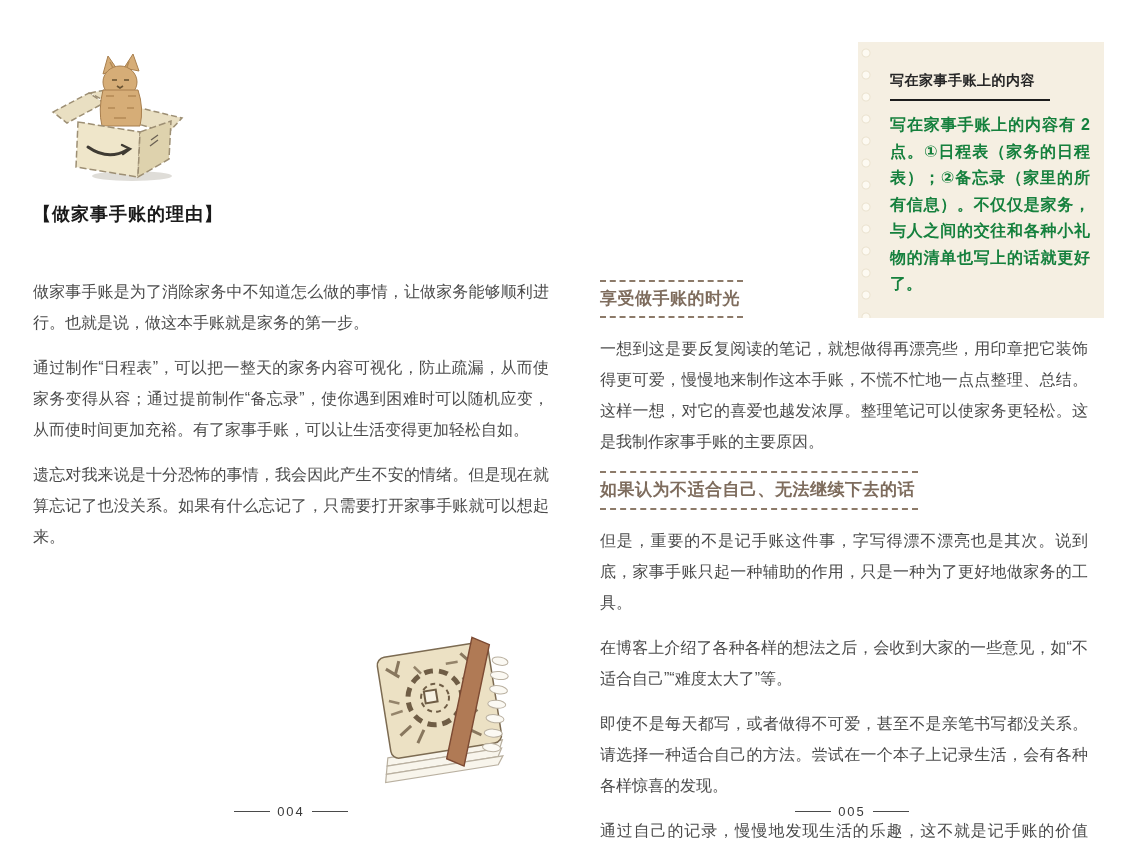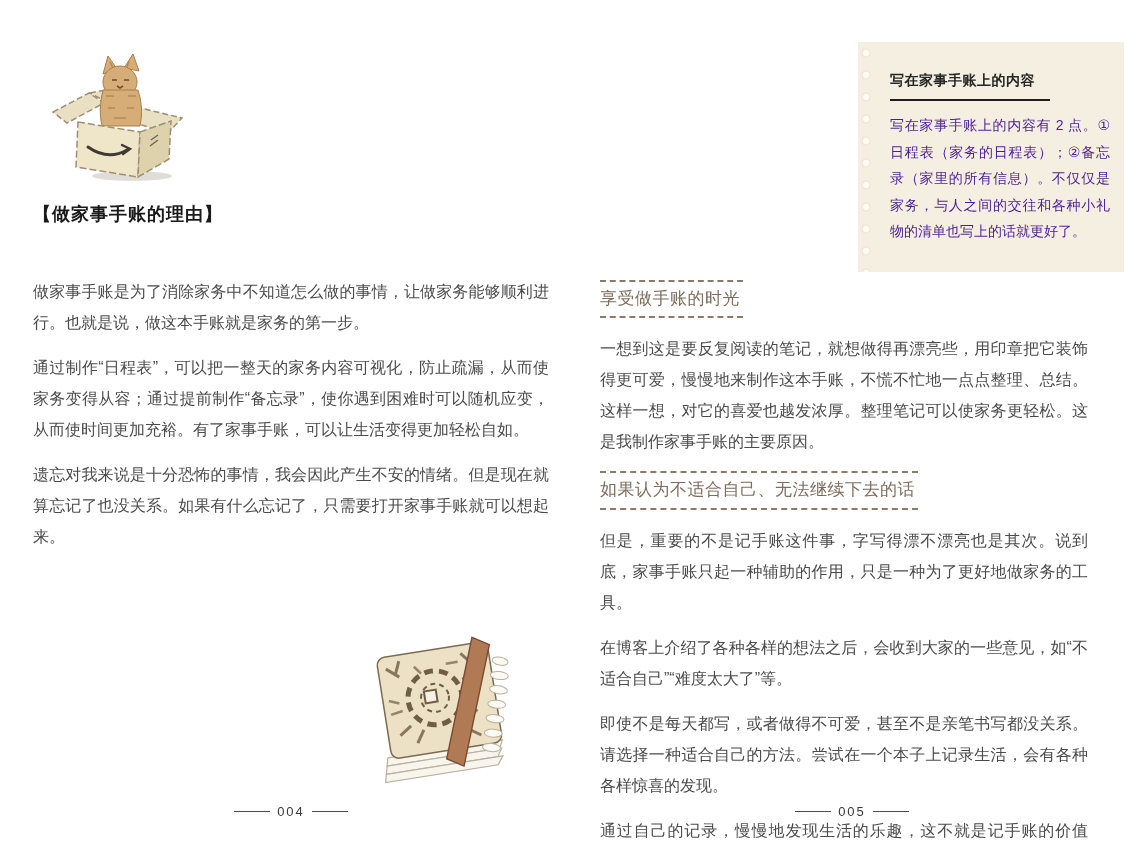--- a/index.html
+++ b/index.html
@@ -25,51 +25,51 @@
     position:absolute;left:33px;top:202px;
     font-family:"Liberation Serif","DejaVu Serif",serif;
     font-size:18px;font-weight:bold;color:#1a1a1a;letter-spacing:1px;
   }
   .col{position:absolute;color:var(--body);font-size:16px;line-height:31px;text-align:justify;}
   .left-col{left:33px;top:276px;width:516px;}
   .right-col{left:600px;top:276px;width:488px;}
   .col p{margin:0 0 14px 0;}
   h2.dashed{
     display:table;
-    font-size:17px;font-weight:normal;color:var(--brown);
+    font-size:17px;font-weight:bold;color:var(--brown);
     line-height:1.2;
     padding:7px 3px 7px 0;
     border-top:2px dashed var(--dash);
     border-bottom:2px dashed var(--dash);
     margin:4px 0 15px 0;
     letter-spacing:0.5px;
   }
   
   .pagenum{
     position:absolute;top:804px;
     display:flex;align-items:center;justify-content:center;gap:7px;
     color:#3a3a3a;font-size:13px;letter-spacing:2px;
   }
   .pagenum-left{left:33px;width:516px;align-items:center;}
   .pagenum-right{left:608px;width:488px;}
   .pagenum .rule{display:inline-block;width:36px;height:1px;background:#4a4a4a;}
   
   .notebox{
-    position:absolute;left:858px;top:42px;width:266px;min-height:191px;
+    position:absolute;left:858px;top:42px;width:246px;min-height:191px;
     background:var(--notebg);
-    padding:30px 14px 27px 32px;
+    padding:30px 14px 20px 32px;
   }
   .notebox::before{
     content:"";position:absolute;left:0;top:0;bottom:0;width:18px;
     background-image:radial-gradient(circle at 8px 11px,#fdfaf2 3px,#eae2cf 4px,rgba(0,0,0,0) 5px);
     background-size:18px 22px;background-repeat:repeat-y;
   }
   .notebox h3{font-size:14px;font-weight:bold;color:#262626;letter-spacing:0.5px;}
   .notebox .black-rule{width:160px;height:2px;background:#1c1c1c;margin:9px 0 11px 0;}
-  .notebox p{font-size:14px;line-height:26.5px;color:#4c1d95;text-align:justify;}
+  .notebox p{font-size:16px;line-height:26.5px;color:#15803d;text-align:justify;font-weight:bold;}
 </style>
 </head>
 <body>
 
 <div class="spread">
 
   <svg class="cat-illo" viewBox="0 0 140 135">
     <ellipse cx="82" cy="126" rx="40" ry="5" fill="#b9b4a8" opacity="0.45"></ellipse>
 
     <g stroke="#9d8f74" stroke-width="1.5" stroke-dasharray="6 3" fill="#e9dfc2">

